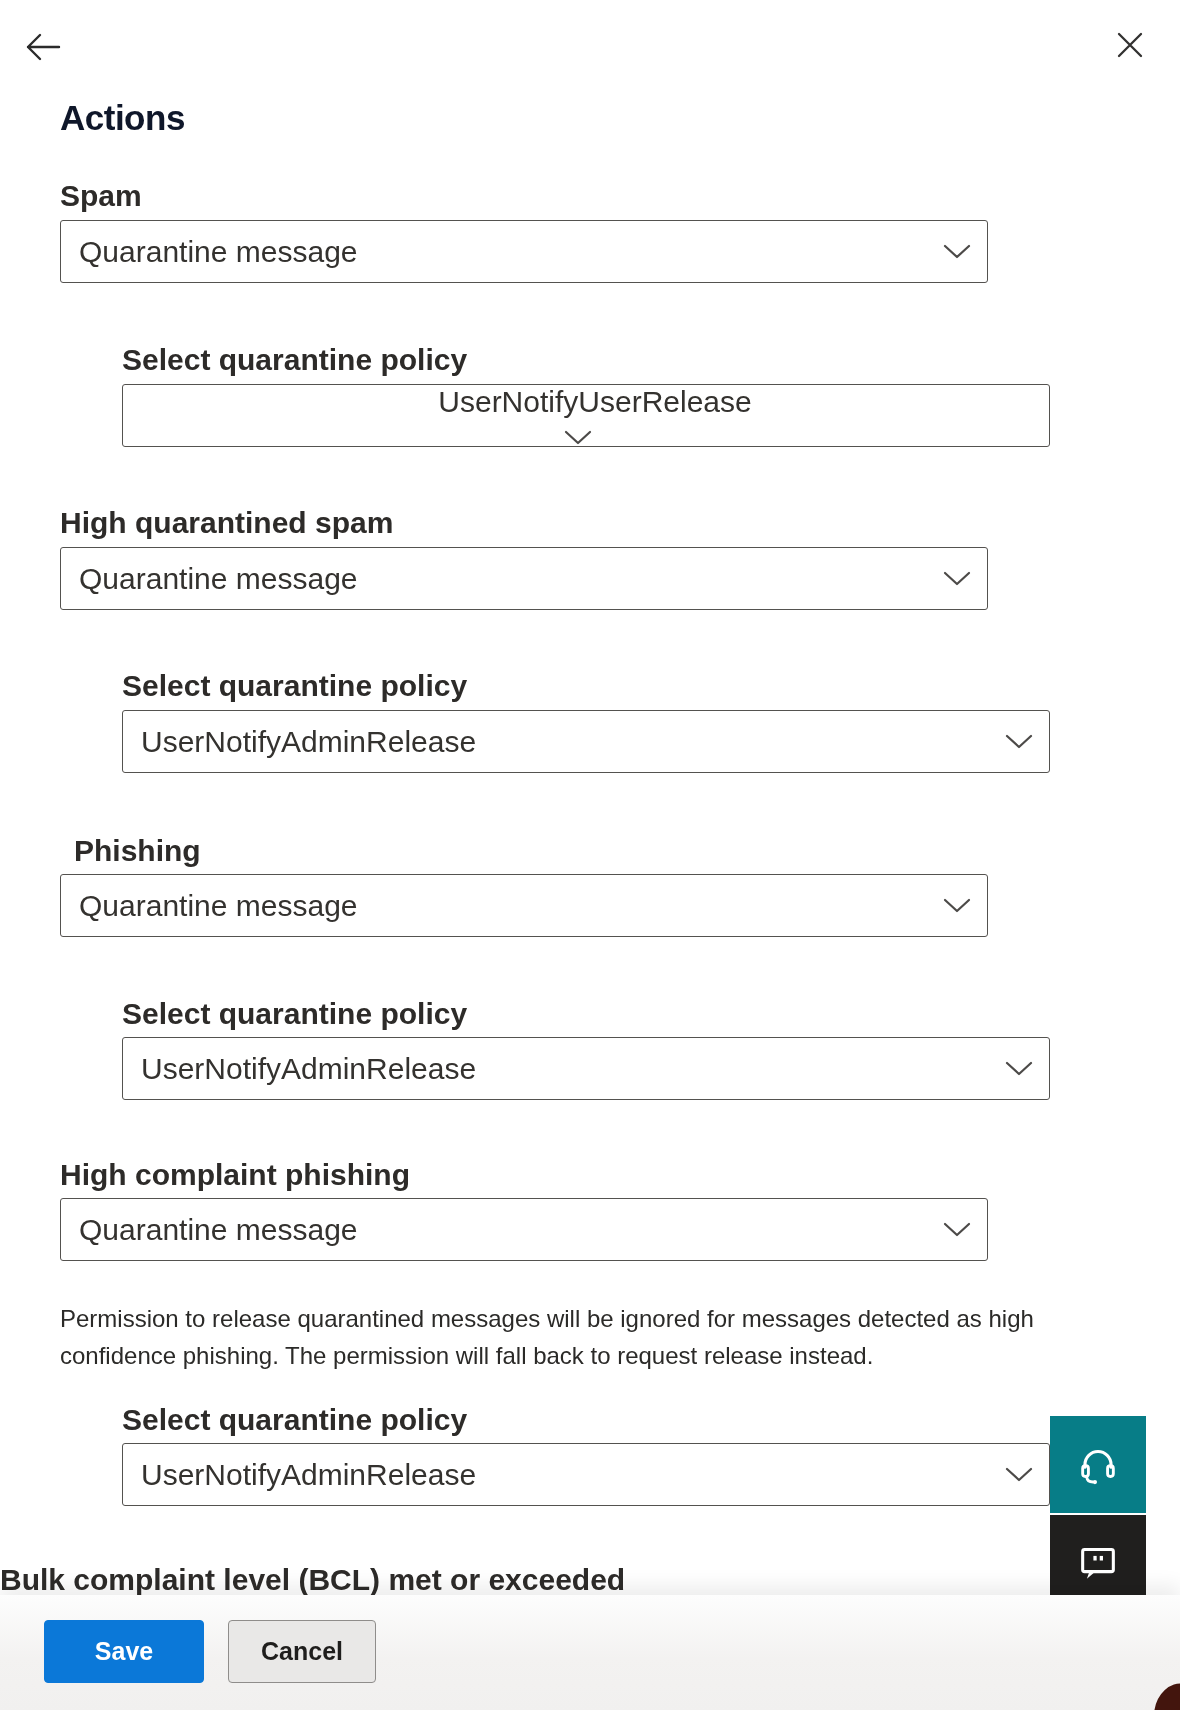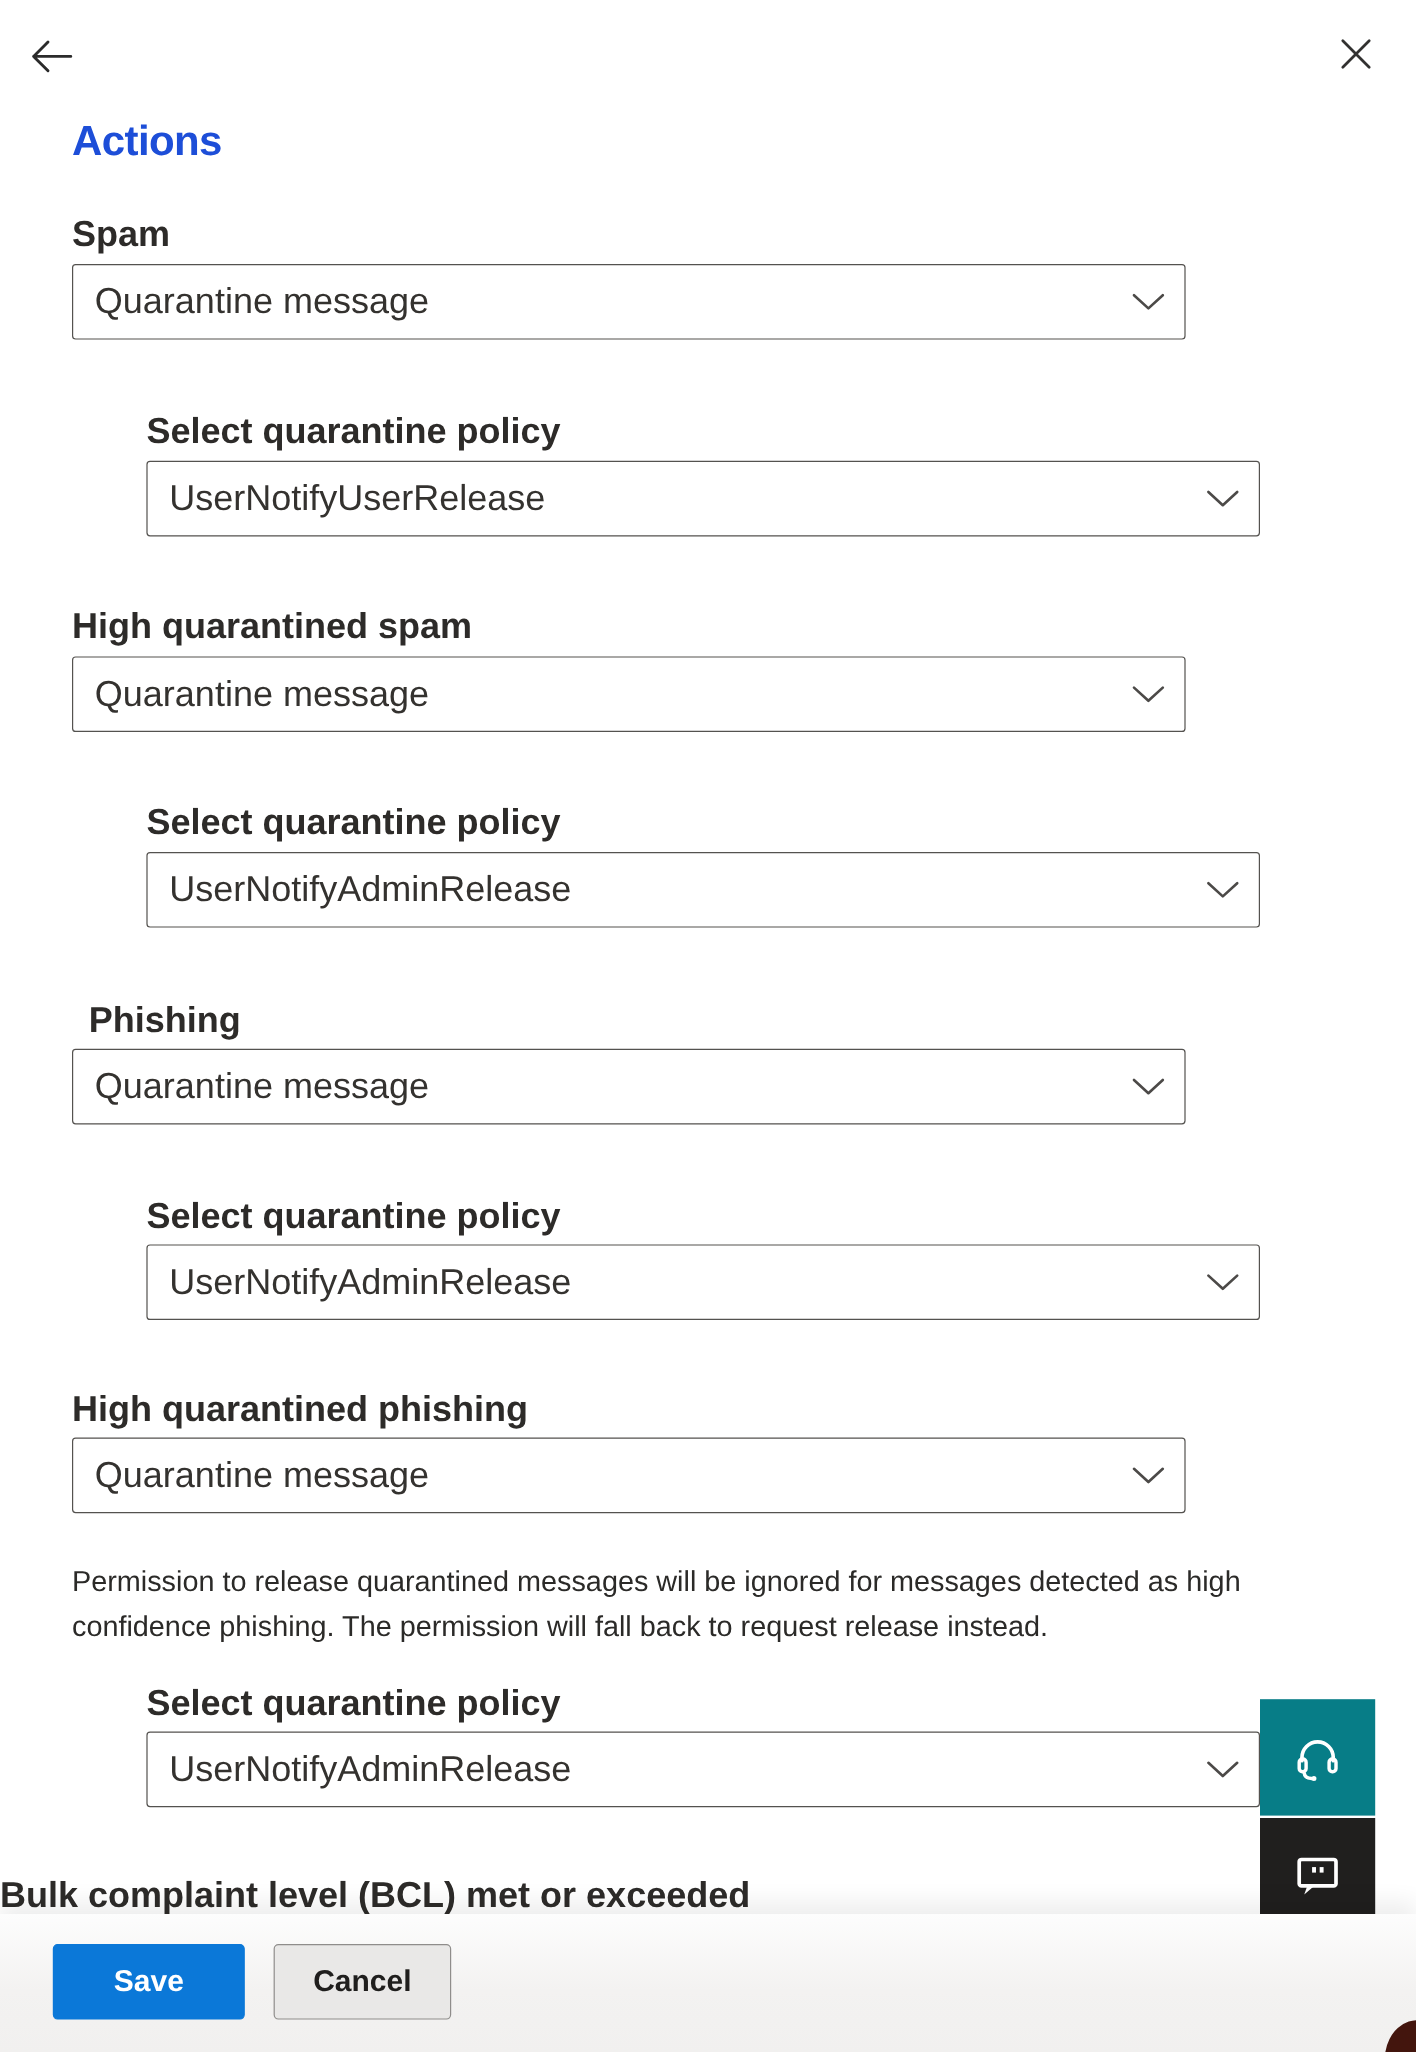--- a/index.html
+++ b/index.html
@@ -2,21 +2,21 @@
 <html><head>
 <meta charset="utf-8">
 <style>
   html,body{margin:0;padding:0;background:#fff;}
   .page{
     position:relative;width:1180px;height:1710px;overflow:hidden;
     background:#ffffff;font-family:"Liberation Sans","DejaVu Sans",sans-serif;
     color:#1f1e1d;
   }
   .icon-btn{position:absolute;background:none;border:none;padding:0;cursor:pointer;line-height:0;}
-  .title{position:absolute;left:60px;top:98px;font-size:35px;font-weight:700;color:#1d4ed8;letter-spacing:-0.5px;}
+  .title{position:absolute;left:60px;top:98px;font-size:35px;font-weight:700;color:#0f172a;letter-spacing:-0.5px;}
   .field-label{position:absolute;font-size:30px;font-weight:600;color:#2d2b29;}
   .combo{
     position:absolute;width:928px;height:63px;background:#fff;
     border:1.5px solid #54524f;border-radius:3px;box-sizing:border-box;
     display:flex;align-items:center;cursor:pointer;
   }
   .combo .val{font-size:30px;color:#34322f;padding-left:18px;flex:1;
     white-space:nowrap;overflow:hidden;}
   .combo .chev{margin-right:16px;line-height:0;}
   .note{position:absolute;left:60px;top:1300px;width:985px;font-size:24px;
@@ -63,21 +63,21 @@
   <div class="field-label" style="left:60px;top:179px;">Spam</div>
   <div class="combo" style="left:60px;top:220px;" role="combobox">
     <span class="val">Quarantine message</span>
     <span class="chev">
       <svg width="28" height="16" viewBox="0 0 28 16">
           <path d="M2 2 L14 13 L26 2" fill="none" stroke="#4c4a48" stroke-width="2.2" stroke-linecap="round" stroke-linejoin="round"></path>
         </svg>
     </span>
   </div>
   <div class="field-label" style="left:122px;top:343px;">Select quarantine policy</div>
-  <div class="combo" style="left:122px;top:384px;" role="combobox">
+  <div class="combo" style="left:122px;top:384px;flex-direction:column;" role="combobox">
     <span class="val">UserNotifyUserRelease</span>
     <span class="chev">
       <svg width="28" height="16" viewBox="0 0 28 16">
           <path d="M2 2 L14 13 L26 2" fill="none" stroke="#4c4a48" stroke-width="2.2" stroke-linecap="round" stroke-linejoin="round"></path>
         </svg>
     </span>
   </div>
 
   <div class="field-label" style="left:60px;top:506px;">High quarantined spam</div>
   <div class="combo" style="left:60px;top:547px;" role="combobox">
@@ -110,21 +110,21 @@
   <div class="field-label" style="left:122px;top:997px;">Select quarantine policy</div>
   <div class="combo" style="left:122px;top:1037px;" role="combobox">
     <span class="val">UserNotifyAdminRelease</span>
     <span class="chev">
       <svg width="28" height="16" viewBox="0 0 28 16">
           <path d="M2 2 L14 13 L26 2" fill="none" stroke="#4c4a48" stroke-width="2.2" stroke-linecap="round" stroke-linejoin="round"></path>
         </svg>
     </span>
   </div>
 
-  <div class="field-label" style="left:60px;top:1158px;">High quarantined phishing</div>
+  <div class="field-label" style="left:60px;top:1158px;">High complaint phishing</div>
   <div class="combo" style="left:60px;top:1198px;" role="combobox">
     <span class="val">Quarantine message</span>
     <span class="chev">
       <svg width="28" height="16" viewBox="0 0 28 16">
           <path d="M2 2 L14 13 L26 2" fill="none" stroke="#4c4a48" stroke-width="2.2" stroke-linecap="round" stroke-linejoin="round"></path>
         </svg>
     </span>
   </div>
   <p class="note" style="margin:0;">Permission to release quarantined messages will be ignored for messages detected as high confidence phishing. The permission will fall back to request release instead.</p>
   <div class="field-label" style="left:122px;top:1403px;">Select quarantine policy</div>

